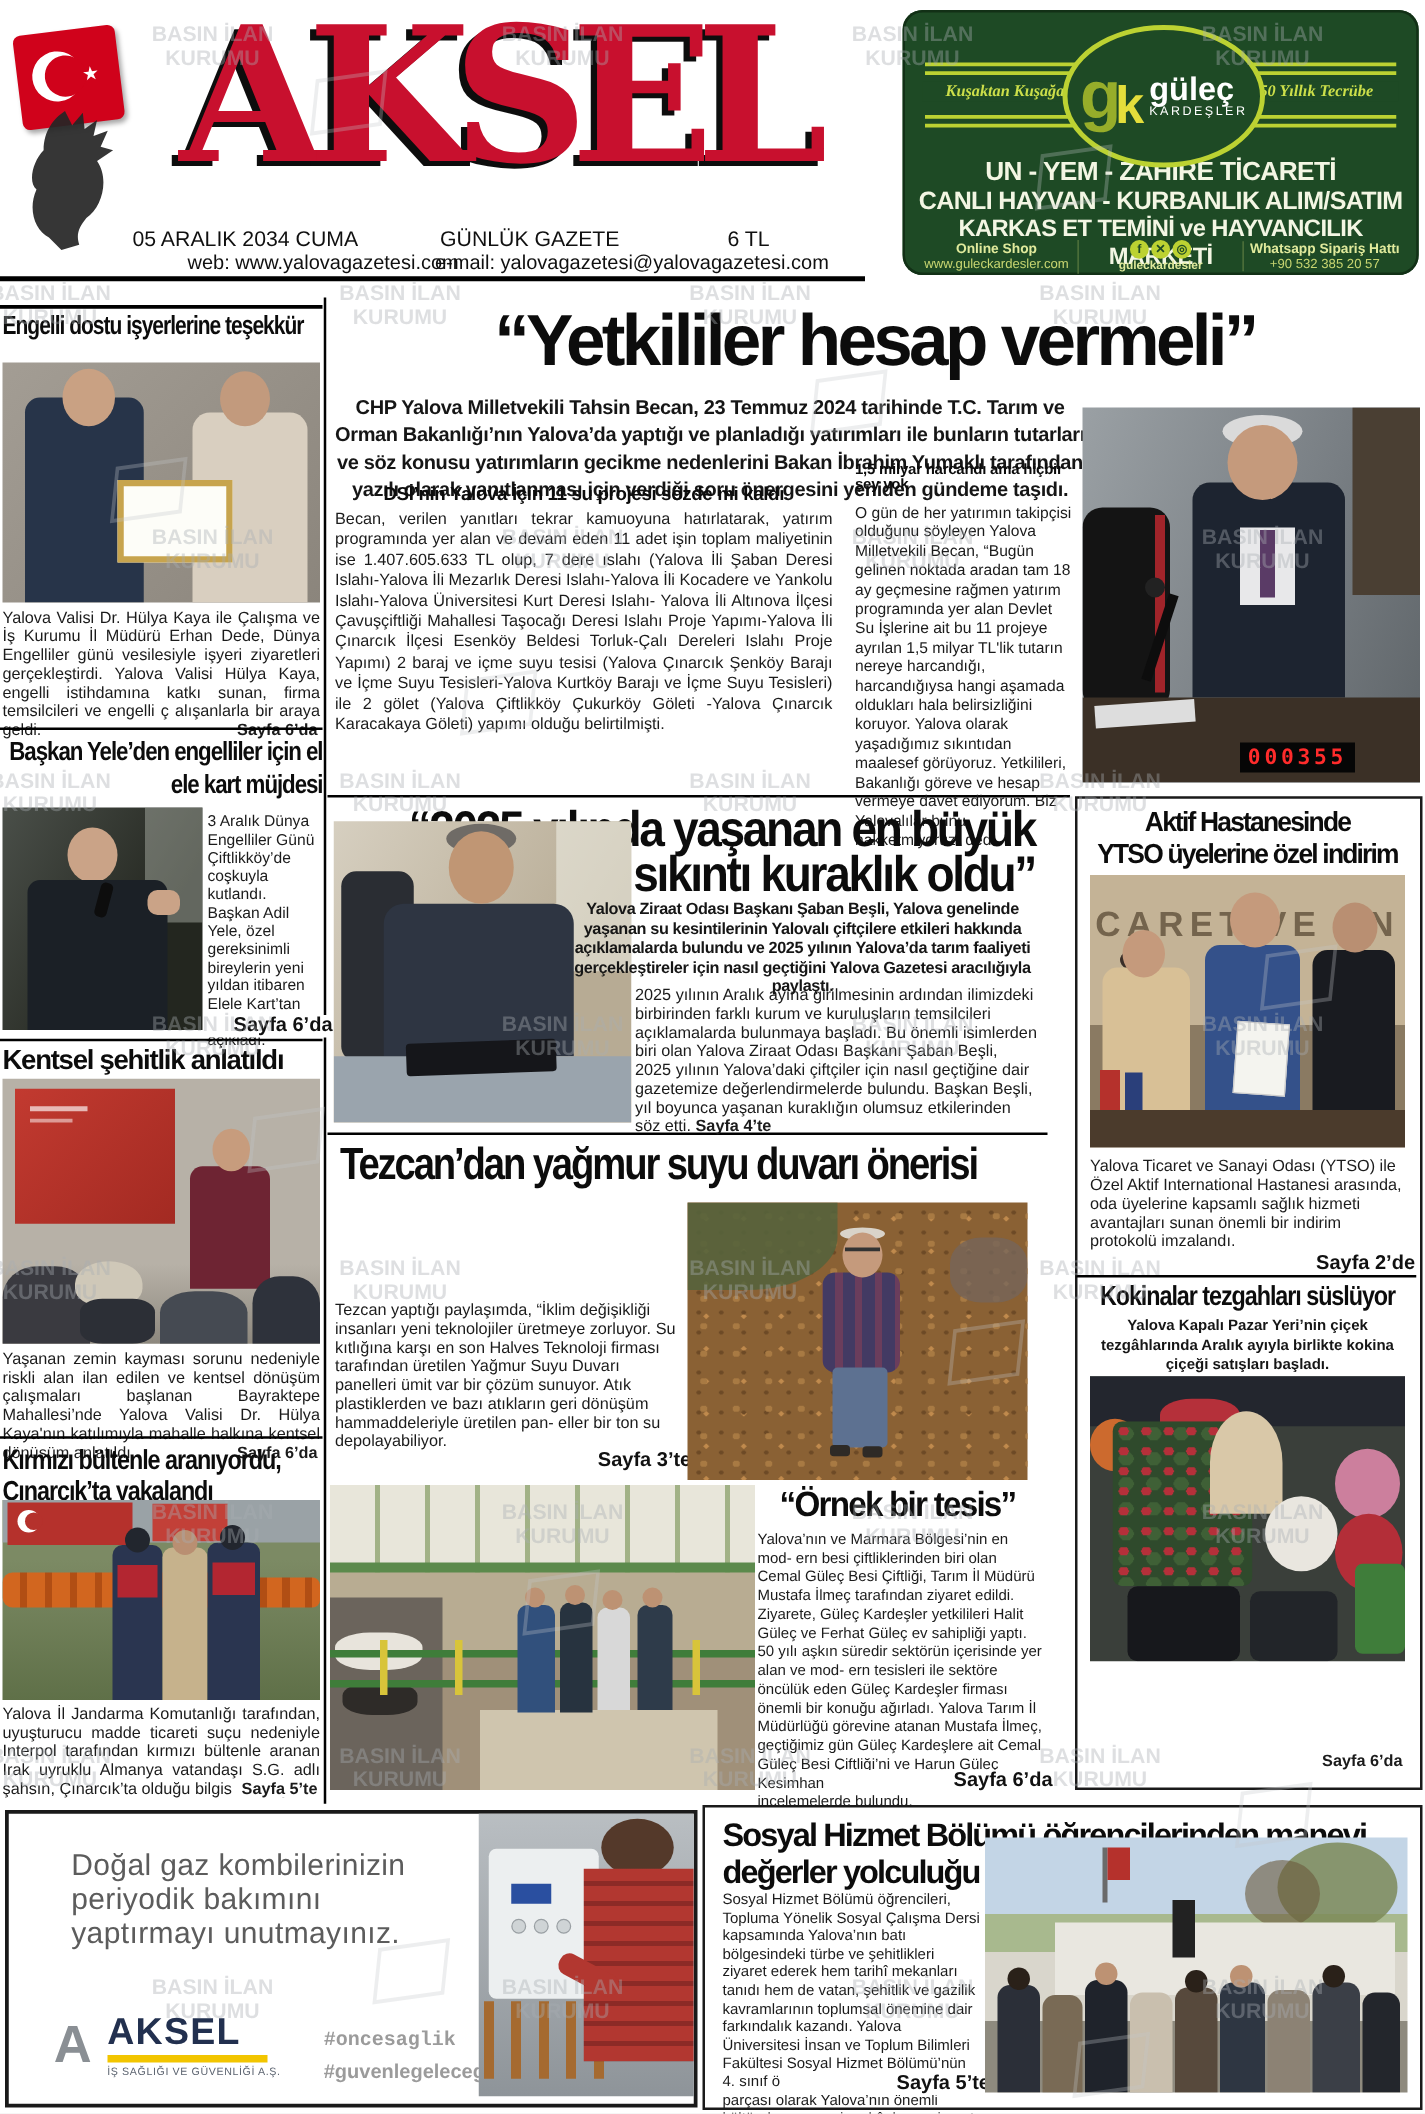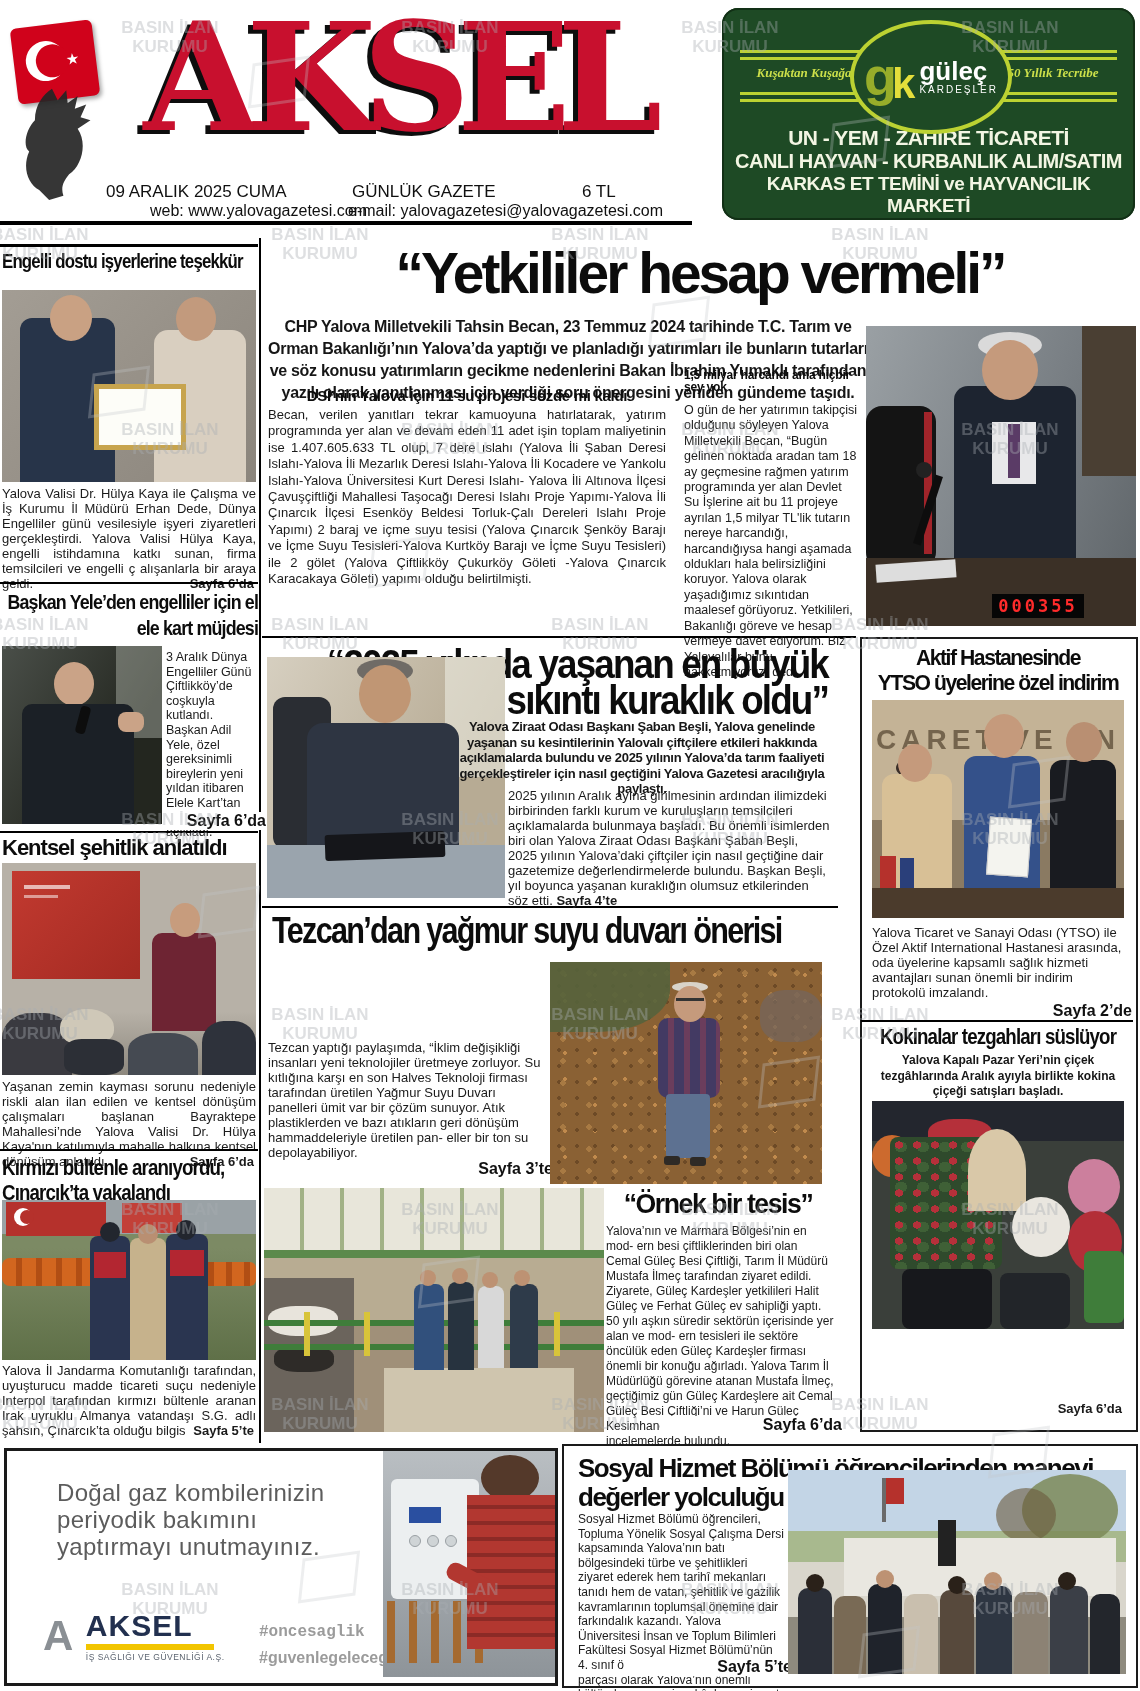--- a/index.html
+++ b/index.html
@@ -51,21 +51,21 @@
     <i style="position:absolute;left:12px;top:16px;width:40px;height:40px;border-radius:50%;background:#fff;"></i>
     <i style="position:absolute;left:22px;top:20px;width:33px;height:33px;border-radius:50%;background:#d0021b;"></i>
     <i style="position:absolute;left:52px;top:28px;color:#fff;font-size:15px;font-style:normal;">★</i>
   </div>
   <div class="abs" style="left:8px;top:86px;width:88px;height:114px;">
     <svg width="88" height="114" viewBox="0 0 60 80" style="filter:blur(.4px);opacity:.92;">
       <path d="M30 2 L34 10 L40 3 L41 12 L48 7 L46 16 L54 13 L50 22 L57 24 L48 30 C55 40 51 56 42 62 C38 67 36 71 38 77 L28 80 L21 73 C13 69 9 57 14 46 C9 42 12 30 18 24 C18 13 24 6 30 2 Z" fill="#252525"></path>
     </svg>
   </div>
   <div id="mast-title" style="left:100px;top:6px;width:592px;font-size:150px;text-align:center;">AKSEL</div>
-  <div class="mast-small" style="left:106px;top:182px;">09 ARALIK 2025 CUMA</div>
+  <div class="mast-small" style="left:106px;top:182px;">05 ARALIK 2034 CUMA</div>
   <div class="mast-small" style="left:352px;top:182px;">GÜNLÜK  GAZETE</div>
   <div class="mast-small" style="left:582px;top:182px;">6 TL</div>
   <div class="mast-small" style="left:150px;top:202px;font-size:16px;">web: www.yalovagazetesi.com</div>
   <div class="mast-small" style="left:348px;top:202px;font-size:16px;">e-mail: yalovagazetesi@yalovagazetesi.com</div>
   <div class="rule" style="left:0;top:221px;width:692px;height:4px;"></div>
 
   <div id="gulec">
     <div class="stripe" style="left:18px;top:42px;width:377px;"></div>
     <div class="stripe" style="left:18px;top:49px;width:377px;"></div>
     <div class="stripe" style="left:18px;top:84px;width:377px;"></div>
@@ -76,20 +76,34 @@
       <span style="font-size:54px;font-weight:bold;color:#97ad2a;line-height:.8;">g</span>
       <span style="font-size:42px;font-weight:bold;color:#e4de3b;line-height:.8;margin-left:-9px;margin-top:14px;">k</span>
       <span style="display:inline-block;text-align:left;">
         <span style="display:block;font-size:26px;font-weight:bold;color:#fff;line-height:.95;">güleç</span>
         <span style="display:block;font-size:10px;color:#fff;letter-spacing:2px;">KARDEŞLER</span>
       </span>
     </div>
     <div class="gulec-line" style="top:142px;font-size:20px;">CANLI HAYVAN  - KURBANLIK ALIM/SATIM</div>
     <div class="gulec-line" style="top:118px;font-size:21px;">UN - YEM - ZAHİRE TİCARETİ</div>
     <div class="gulec-line" style="top:165px;font-size:19px;">KARKAS ET TEMİNİ ve HAYVANCILIK MARKETİ</div>
+    <div class="gulec-foot">
+      <div class="cell">
+        <span style="display:block;font-size:11px;font-weight:bold;color:#e0ea9c;">Online Shop</span>
+        <span style="display:block;font-size:10.5px;color:#c8d671;">www.guleckardesler.com</span>
+      </div>
+      <div class="cell">
+        <span class="soc">f</span><span class="soc">✕</span><span class="soc">◎</span>
+        <span style="display:block;font-size:9.5px;font-weight:bold;color:#e0ea9c;">guleckardesler</span>
+      </div>
+      <div class="cell">
+        <span style="display:block;font-size:11px;font-weight:bold;color:#e0ea9c;">Whatsapp Sipariş Hattı</span>
+        <span style="display:block;font-size:10.5px;color:#c8d671;">+90 532 385 20 57</span>
+      </div>
+    </div>
   </div>
 
   <div class="rule" style="left:0;top:244px;width:258px;height:3px;"></div>
   <div class="rule" style="left:259px;top:238px;width:2px;height:1205px;"></div>
   <div class="rule" style="left:262px;top:636px;width:594px;height:2px;"></div>
   <div class="rule" style="left:262px;top:906px;width:576px;height:2px;"></div>
 
   <div class="hl" style="left:2px;top:250px;width:320px;font-size:21px;transform:scaleX(.8);transform-origin:0 0;white-space:nowrap;">Engelli dostu işyerlerine teşekkür</div>
   <div class="photo" style="left:2px;top:290px;width:254px;height:192px;background:linear-gradient(135deg,#a39d94,#8b857c);">
     <i style="left:18px;top:28px;width:95px;height:164px;background:#273449;border-radius:12px 12px 0 0;"></i>

